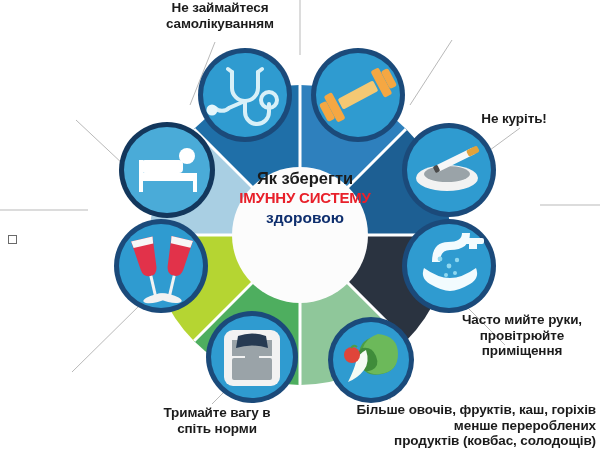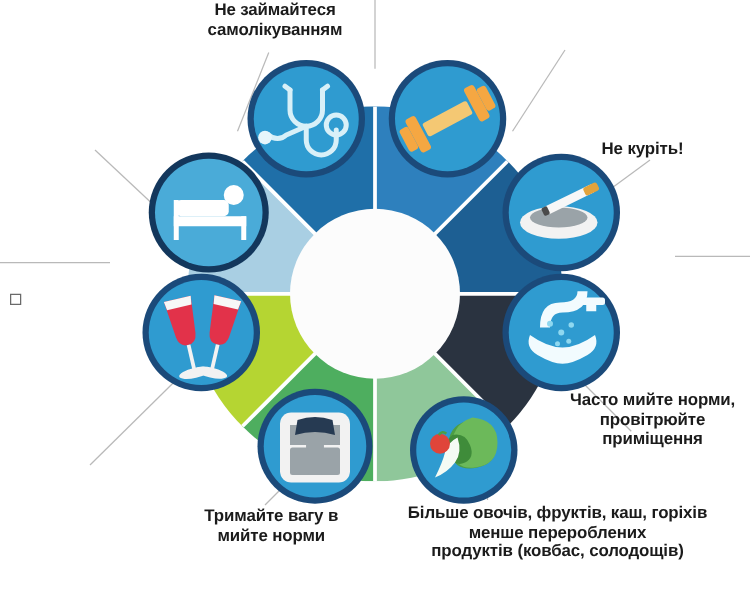--- a/index.html
+++ b/index.html
@@ -41,21 +41,21 @@
   .label.center-al { text-align: center; }
 
   
   #lbl-self-med   { left: 130px; top: 0px;   width: 180px; }
   #lbl-active     { left: 318px; top: 14px;  width: 282px; }
   #lbl-sleep      { left: 18px;  top: 84px;  width: 164px; }
   #lbl-smoke      { left: 438px; top: 95px;  width: 152px; margin-top: 16px; }
   #lbl-alcohol    { left: 2px;   top: 312px; width: 188px; }
   #lbl-wash       { left: 446px; top: 312px; width: 152px; }
   #lbl-weight     { left: 126px; top: 405px; width: 182px; }
-  #lbl-food       { left: 296px; top: 402px; width: 300px; }
+  #lbl-food       { left: 296px; top: 402px; width: 300px; text-align: right; }
 
   
   #center-text {
     position: absolute;
     left: 228px;
     top: 168px;
     width: 154px;
     text-align: center;
     line-height: 1.26;
   }
@@ -261,27 +261,32 @@
   </svg>
 
   <div class="label center-al" id="lbl-self-med">Не займайтеся
 самолікуванням</div>
 
 
 
   <div class="label center-al" id="lbl-smoke">Не куріть!</div>
 
 
-  <div class="label center-al" id="lbl-wash">Часто мийте норми,
+  <div class="label center-al" id="lbl-wash">Часто мийте руки,
 провітрюйте
 приміщення</div>
 
   <div class="label center-al" id="lbl-weight">Тримайте вагу в
-мийте норми</div>
+спіть норми</div>
 
   <div class="label center-al" id="lbl-food">Більше овочів, фруктів, каш, горіхів
 менше перероблених
 продуктів (ковбас, солодощів)</div>
 
+  <div id="center-text">
+    <span id="center-line-1">Як зберегти</span>
+    <span id="center-line-2">ІМУННУ СИСТЕМУ</span>
+    <span id="center-line-3">здоровою</span>
+  </div>
 
   <div class="glyph-box" id="artifact-left"></div>
 
 </div>
 
 </body></html>

